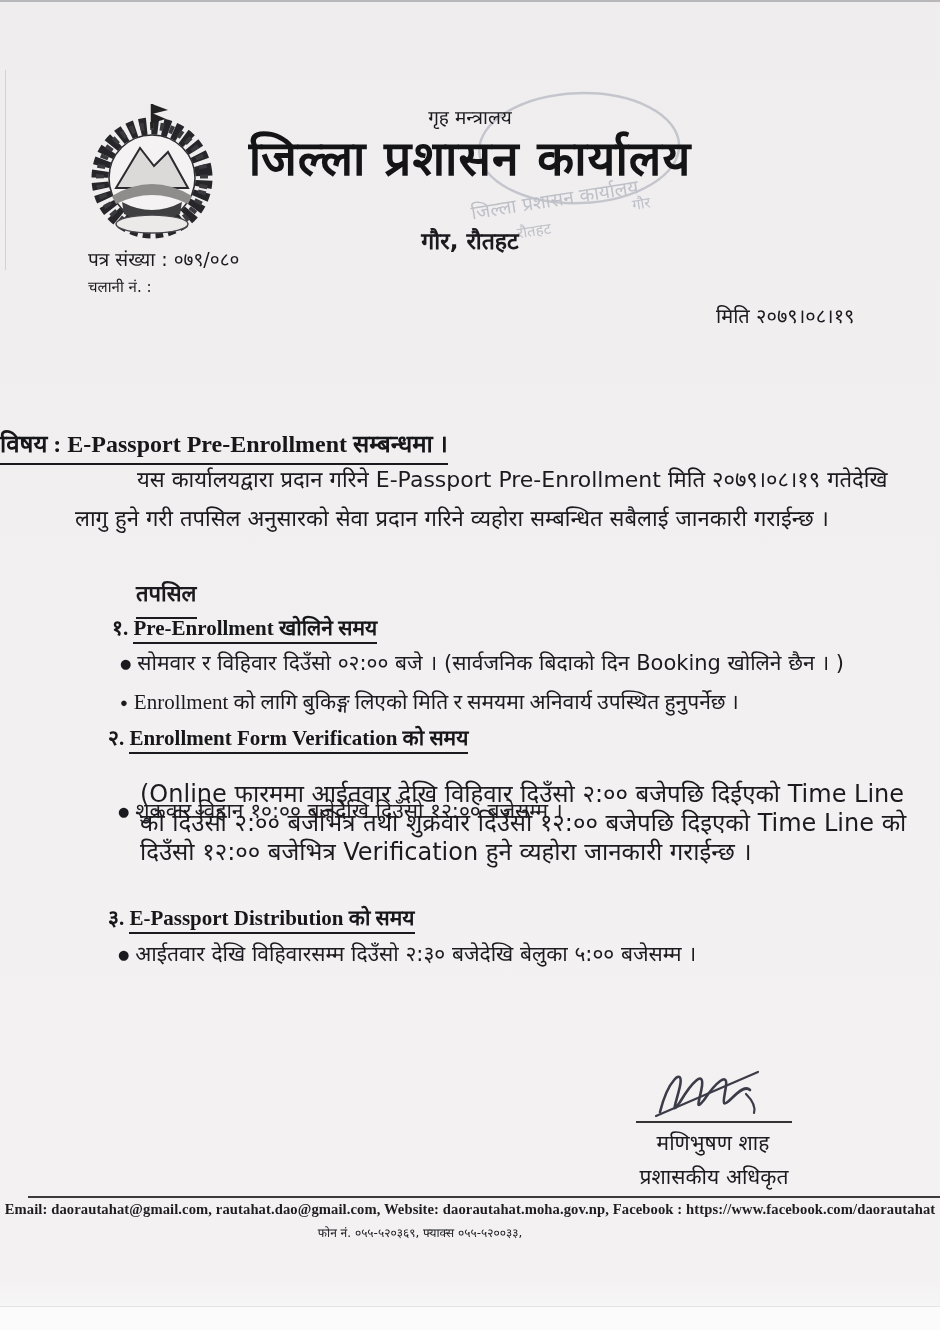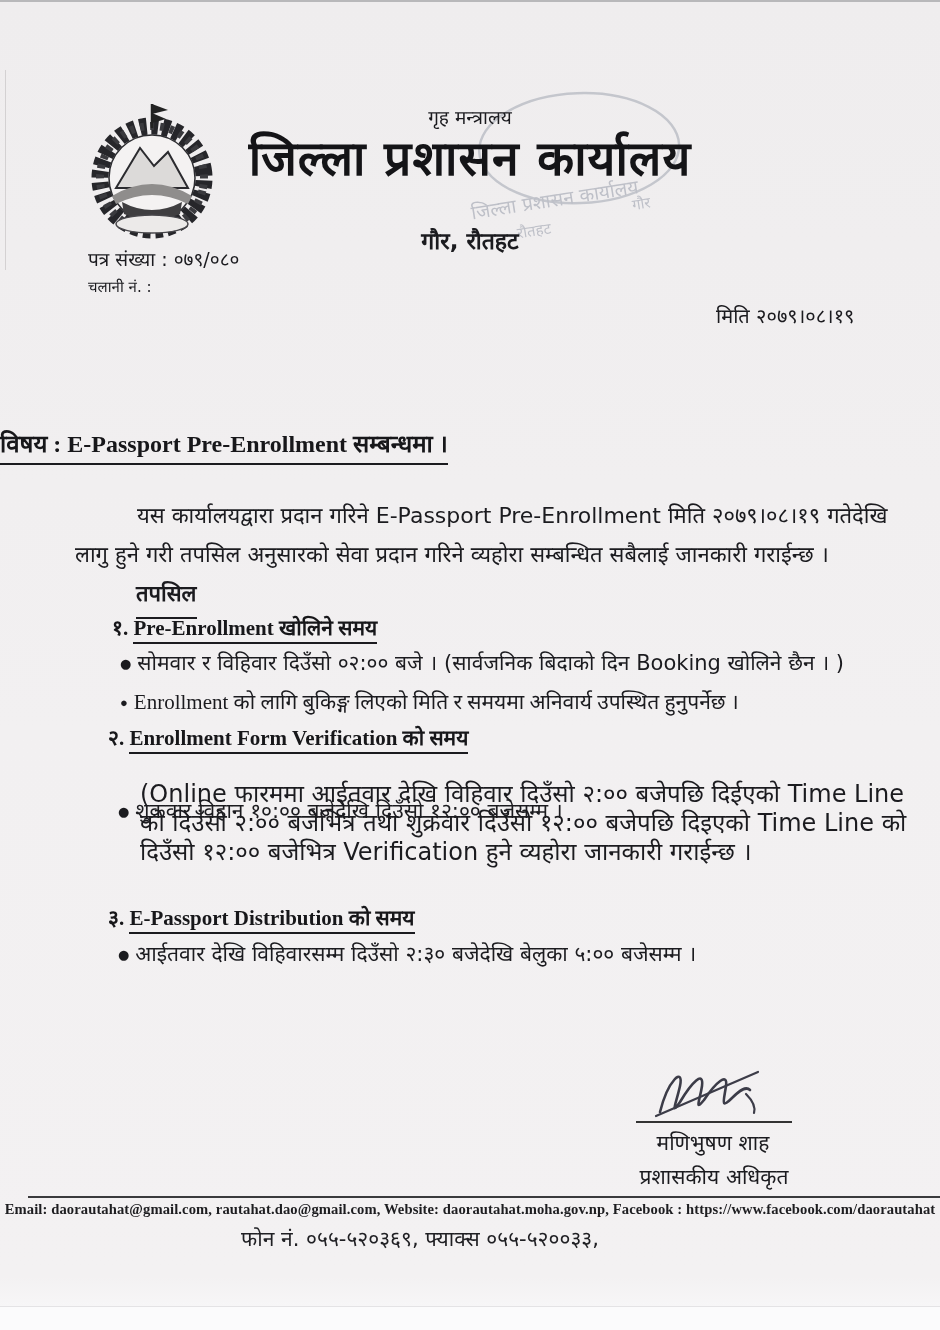--- a/index.html
+++ b/index.html
@@ -31,21 +31,21 @@
   .dispatch-line{left:88px;top:276px;font-size:15px;}
   .date-line{left:716px;top:302px;font-size:20px;}
 
   .subject{top:398px;left:0;width:940px;text-align:left;margin-top:28px;}
   .subject span{
     display:inline-block;font-size:24px;font-weight:bold;
     font-family:"Liberation Serif","DejaVu Sans",serif;
     border-bottom:2.5px solid #1b1b1f;padding-bottom:4px;color:#17171a;
   }
 
-  .intro{left:75px;top:460px;width:814px;font-size:22px;line-height:39px;text-indent:62px;margin-top:36px;}
+  .intro{left:75px;top:460px;width:814px;font-size:22px;line-height:39px;text-indent:62px;}
 
   .tapasil{left:136px;top:577px;font-size:22px;font-weight:600;}
   .tapasil span{border-bottom:2px solid #1b1b1f;padding-bottom:11px;}
 
   .sec-head{font-size:21px;font-weight:bold;font-family:"Liberation Serif","DejaVu Sans",serif;color:#17171a;}
   .sec-head .sec-title{border-bottom:2px solid #1b1b1f;padding-bottom:2px;}
   .sec1{left:112px;top:613px;}
   .sec2{left:108px;top:723px;}
   .sec3{left:108px;top:903px;}
 
@@ -60,21 +60,21 @@
   .note{left:140px;top:780px;width:776px;font-size:24px;line-height:29px;}
 
   .sig-scribble{left:646px;top:1060px;}
   .sig-line{left:636px;top:1121px;width:156px;height:0;border-top:2px solid #333;}
   .sig-name{left:628px;top:1128px;width:170px;text-align:center;font-size:21px;}
   .sig-title{left:608px;top:1162px;width:212px;text-align:center;font-size:21px;}
 
   .footer-rule{left:28px;top:1196px;width:912px;height:2px;background:#3a3a3c;}
   .footer-email{left:0;top:1201px;width:940px;text-align:center;font-size:14.6px;font-weight:bold;
     font-family:"Liberation Serif","DejaVu Sans",serif;color:#1d1d20;letter-spacing:.1px;}
-  .footer-phone{left:0;top:1224px;width:840px;text-align:center;font-size:21px;color:#202024;}
+  .footer-phone{left:0;top:1224px;width:840px;text-align:center;font-size:12px;color:#202024;}
 </style>
 </head>
 <body>
 
 <div class="paper">
 
   <div class="scan-top abs"></div>
   <div class="scan-left abs"></div>
 
   <div class="abs emblem">

